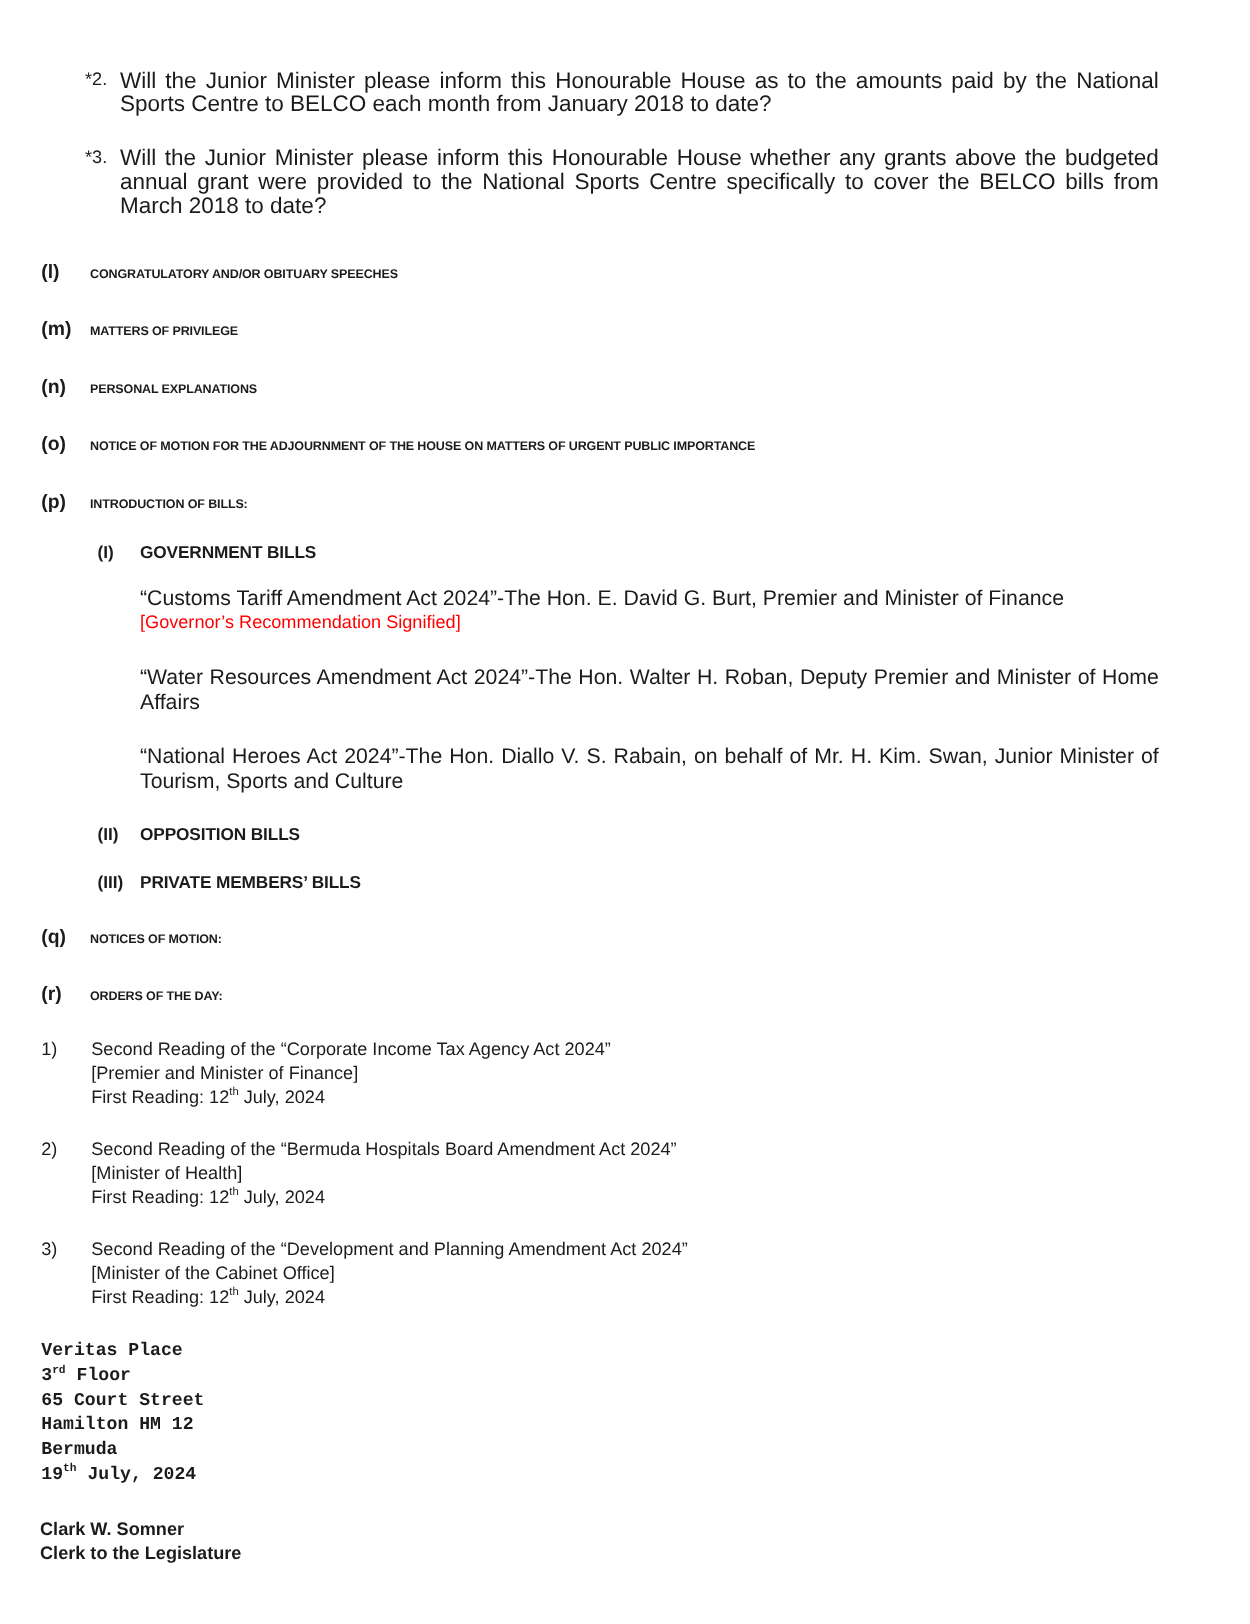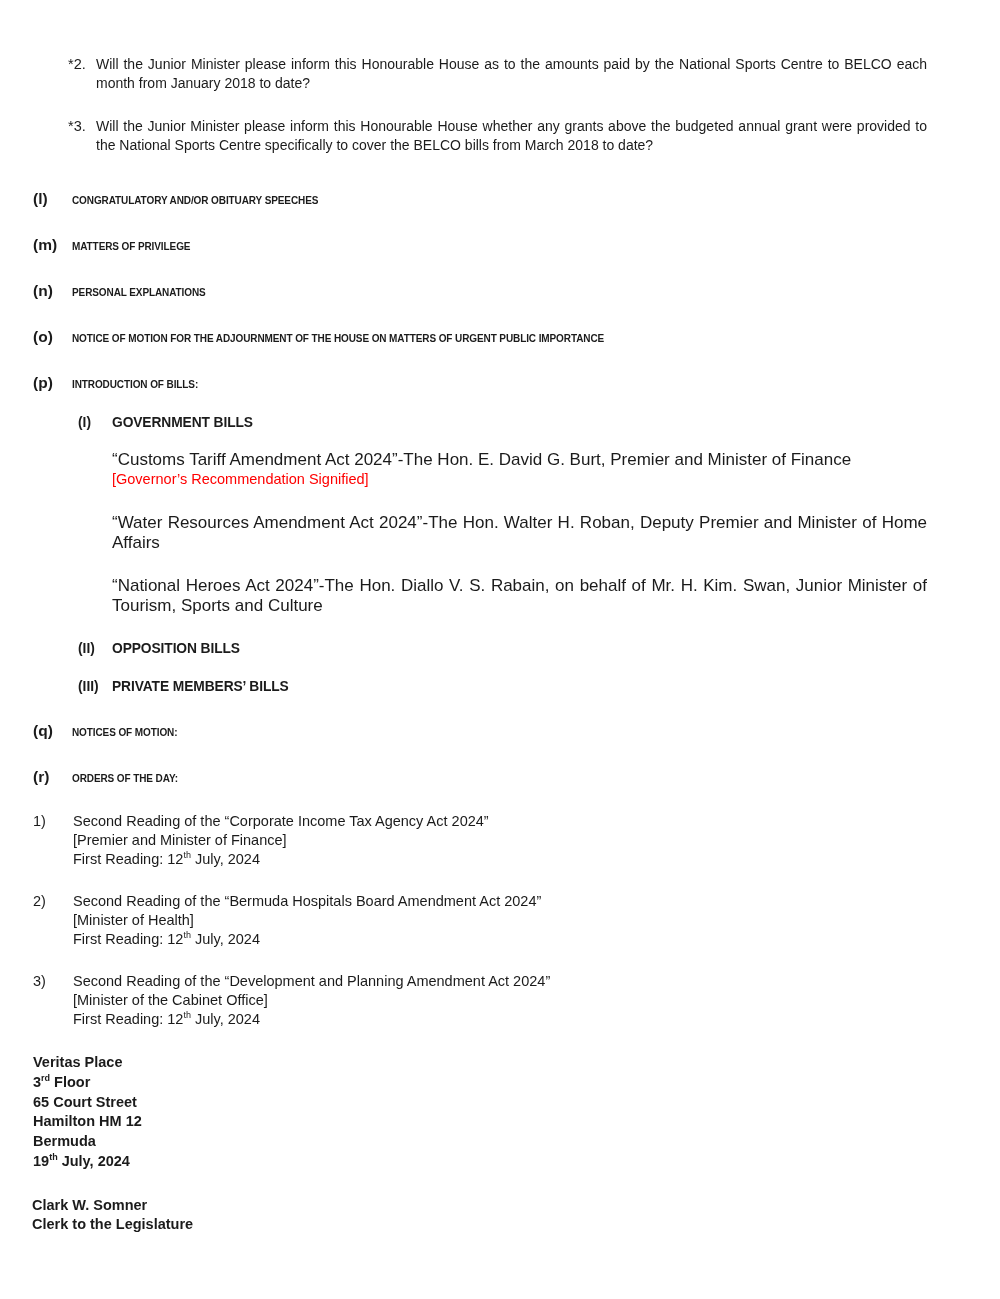--- a/index.html
+++ b/index.html
@@ -16,21 +16,21 @@
     padding:55px 73px 30px 0;
     overflow:hidden;
     background:#ffffff;
   }
 
   
   .questions { margin-left:68px; }
   .q-item { display:flex; }
   .q-item + .q-item { margin-top:24px; }
   .q-num { flex:0 0 28px; font-size:14.5px; line-height:19px; }
-  .q-text { flex:1; font-size:14px; line-height:19px; text-align:justify; }
+  .q-text { flex:1; font-size:18px; line-height:19px; text-align:justify; }
 
   
   .agenda-item { display:flex; align-items:baseline; margin-left:33px; }
   .agenda-label { flex:0 0 39px; font-weight:bold; font-size:15.5px; line-height:19px; }
   .agenda-title { font-weight:bold; font-size:10px; line-height:19px; letter-spacing:-0.1px; }
   .mt-34 { margin-top:34px; }
   .mt-25 { margin-top:25px; }
 
   
   .sub-heading { display:flex; align-items:baseline; margin-left:78px; }
@@ -49,21 +49,21 @@
   .order-item { display:flex; margin-left:33px; }
   .order-item + .order-item { margin-top:23px; }
   .order-num { flex:0 0 40px; font-size:14.5px; line-height:19px; }
   .order-body { flex:1; }
   .order-line { font-size:14.5px; line-height:19px; }
 
   .sup { font-size:0.62em; vertical-align:super; line-height:0;margin-top:18px; }
 
   
   .address { margin-left:33px; font-weight:bold; }
-  .address-line { font-size:14.5px; line-height:19.8px; }
+  .address-line { font-size:14.5px; line-height:19.8px;font-family:Liberation Mono, monospace; }
   .signature { margin-left:32px; font-weight:bold; }
   .signature-line { font-size:14.5px; line-height:19px; }
 </style>
 </head>
 <body>
 
 <div class="page">
 
   <section class="questions">
     <div class="q-item">

